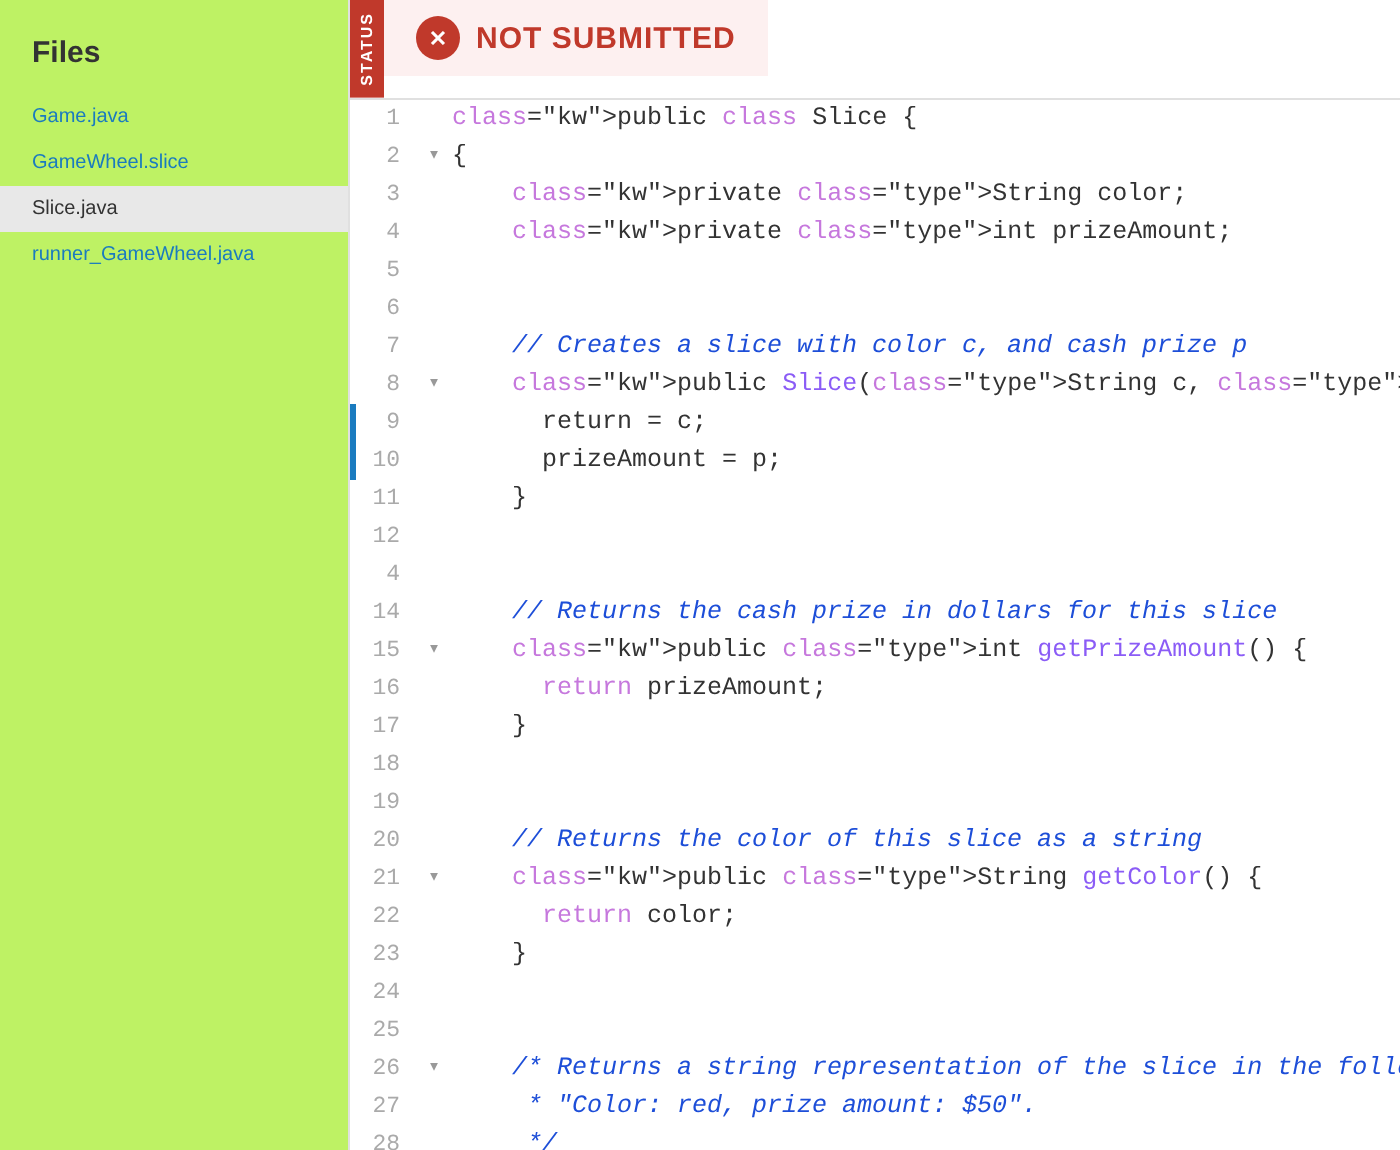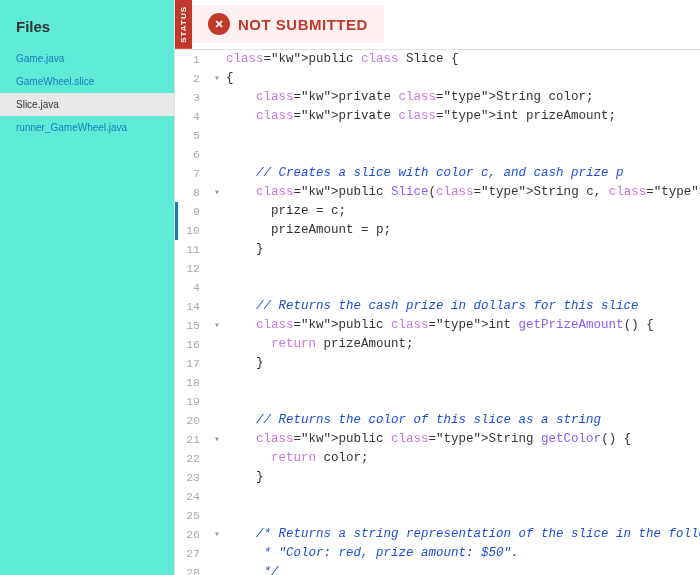--- a/index.html
+++ b/index.html
@@ -10,21 +10,21 @@
       width: 700px;
       height: 575px;
       overflow: hidden;
     }
 
     
     #sidebar {
       width: 175px;
       min-width: 175px;
       border-right: 1px solid #e0e0e0;
-      background: #5eead4;
+      background: #bef264;
       padding: 10px 0;
     }
     #sidebar-title {
       font-size: 15px;
       font-weight: 600;
       color: #333;
       padding: 8px 16px 12px 16px;
     }
     .sidebar-item {
       padding: 6px 16px;
@@ -42,21 +42,21 @@
     #main {
       flex: 1;
       display: flex;
       flex-direction: column;
       overflow: hidden;
     }
 
     
     #status-bar {
       display: flex;
-      align-items: center;
+      align-items: flex-start;
       border-bottom: 1px solid #e0e0e0;
       background: #fff;
       min-height: 48px;
     }
     #status-label-rotated {
       background: #c0392b;
       color: #fff;
       font-size: 8px;
       font-weight: 700;
       letter-spacing: 1px;
@@ -227,21 +227,21 @@
       <div class="code-line">
         <div class="no-indicator"></div>
         <div class="line-num">8</div>
         <div class="line-arrow">▾</div>
         <div class="line-content">    <span <span="" class="kw">class</span>="kw"&gt;public <span class="method">Slice</span>(<span <span="" class="kw">class</span>="type"&gt;String c, <span <span="" class="kw">class</span>="type"&gt;int p) {</div>
       </div>
       <div class="code-line">
         <div class="modified-indicator"></div>
         <div class="line-num">9</div>
         <div class="line-arrow"></div>
-        <div class="line-content">      prize = c;</div>
+        <div class="line-content">      return = c;</div>
       </div>
       <div class="code-line">
         <div class="modified-indicator"></div>
         <div class="line-num">10</div>
         <div class="line-arrow"></div>
         <div class="line-content">      prizeAmount = p;</div>
       </div>
       <div class="code-line">
         <div class="no-indicator"></div>
         <div class="line-num">11</div>

